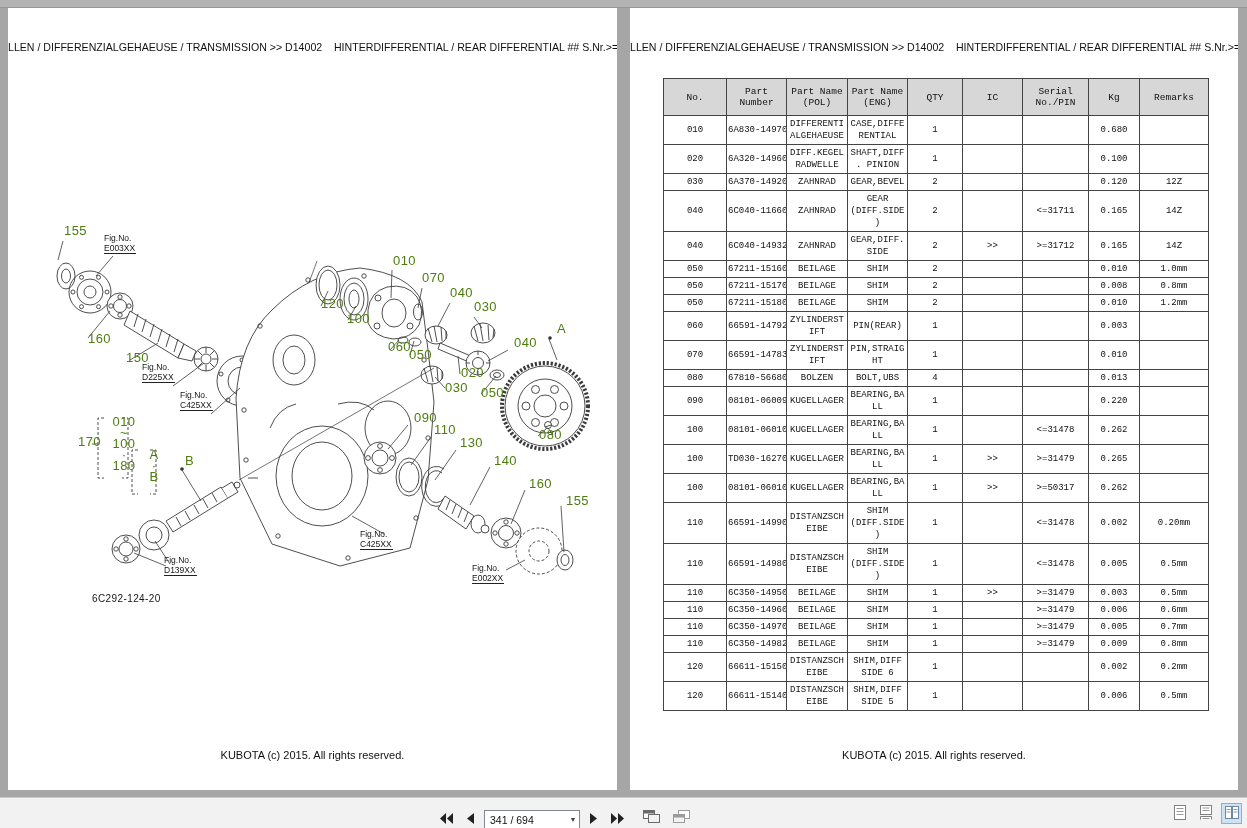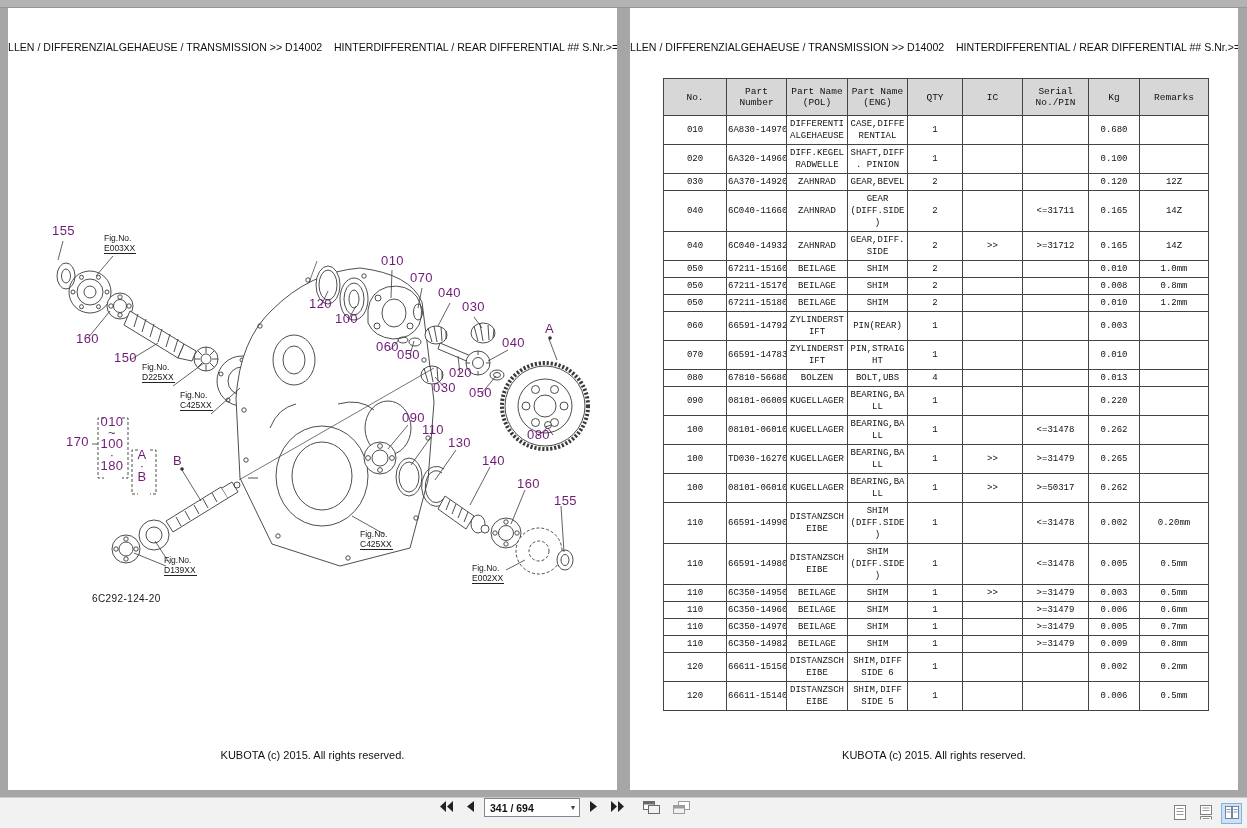--- a/index.html
+++ b/index.html
@@ -19,21 +19,21 @@
   }
   .page-footer{
     position:absolute;top:741px;left:0;width:100%;
     text-align:center;font-size:11px;color:#111;
   }
   
   .diagram-svg{position:absolute;left:0;top:0;}
   #diagram-labels{position:absolute;left:0;top:0;width:100%;height:100%;pointer-events:none;}
   .dlabel{
     position:absolute;font-size:13px;line-height:11px;letter-spacing:0.4px;
-    color:#701a75;white-space:pre-line;text-align:center;
+    color:#4d7c0f;white-space:pre-line;text-align:center;margin-left:12px;
   }
   .figref{position:absolute;font-size:8.5px;line-height:9.5px;color:#161616;}
   .figref .code{border-bottom:1px solid #222;padding-right:1px;}
   .drawing-number{position:absolute;left:60px;top:585px;font-size:10px;letter-spacing:0.4px;color:#161616;margin-left:24px;}
   
   .parts-table{
     position:absolute;top:70px;left:33px;width:545px;
     border-collapse:collapse;table-layout:fixed;font-family:Liberation Mono, monospace;
   }
   .parts-table th,.parts-table td{
@@ -43,21 +43,21 @@
   .parts-table th{
     background:#d7d7d7;font-size:9.5px;font-weight:400;
     height:32px;padding:2px 1px;line-height:11px;
   }
   .parts-table td{
     font-size:9px;line-height:12px;padding:2px 1px;overflow-wrap:anywhere;
   }
   .parts-table td.nw{white-space:nowrap;}
   
   .toolbar{height:31px;background:#f2f2f2;border-top:1px solid #c9c9c9;position:relative;}
-  .nav-group{position:absolute;left:437px;top:0;height:100%;display:flex;align-items:flex-start;gap:7px;font-weight:bold;}
+  .nav-group{position:absolute;left:437px;top:0;height:100%;display:flex;align-items:flex-end;gap:7px;}
   .tb-btn{background:transparent;border:none;padding:2px;margin:0;display:flex;align-items:center;justify-content:center;}
   .page-box{
     width:94px;height:17px;background:#fff;border:1px solid #828790;
     display:flex;align-items:center;font-size:10.5px;
   }
   .page-box .val{flex:1;padding-left:5px;text-align:left;}
   .page-box .caret{width:12px;font-size:7px;color:#444;text-align:center;}
   .view-group{position:absolute;right:5px;top:0;height:100%;display:flex;align-items:center;gap:5px;}
   .layout-btn{width:21px;height:21px;display:flex;align-items:center;justify-content:center;
     background:transparent;border:1px solid transparent;padding:0;}

